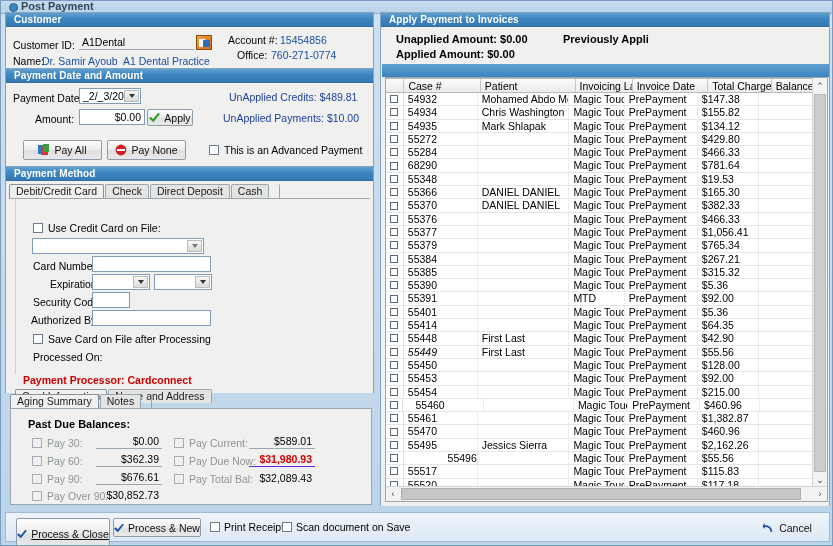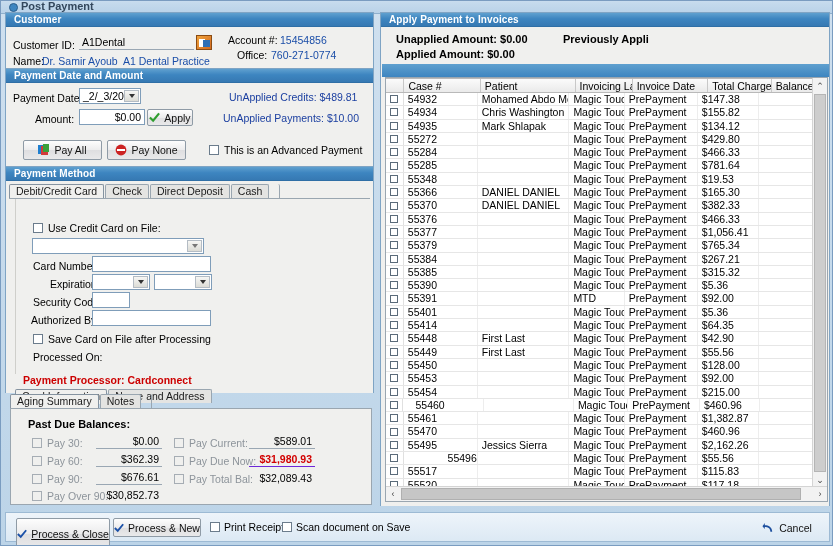--- a/index.html
+++ b/index.html
@@ -407,21 +407,21 @@
               <div class="gc" style="width: 103px;"></div>
               <div class="gc" style="width: 62px;">Magic Touch</div>
               <div class="gc" style="width: 82px;">PrePayment</div>
               <div class="gc" style="width: 69px;">$466.33</div>
               <div class="gc" style="width: 60px;"></div>
             </div>
             <div class="grow">
               <div class="gc chkcell" style="width: 20px;">
                 <span class="rowchk"></span>
               </div>
-              <div class="gc" style="width: 83px;">55285</div>
+              <div class="gc" style="width: 83px;">68290</div>
               <div class="gc" style="width: 103px;"></div>
               <div class="gc" style="width: 62px;">Magic Touch</div>
               <div class="gc" style="width: 82px;">PrePayment</div>
               <div class="gc" style="width: 69px;">$781.64</div>
               <div class="gc" style="width: 60px;"></div>
             </div>
             <div class="grow">
               <div class="gc chkcell" style="width: 20px;">
                 <span class="rowchk"></span>
               </div>
@@ -561,21 +561,21 @@
               <div class="gc" style="width: 103px;">First Last</div>
               <div class="gc" style="width: 62px;">Magic Touch</div>
               <div class="gc" style="width: 82px;">PrePayment</div>
               <div class="gc" style="width: 69px;">$42.90</div>
               <div class="gc" style="width: 60px;"></div>
             </div>
             <div class="grow">
               <div class="gc chkcell" style="width: 20px;">
                 <span class="rowchk"></span>
               </div>
-              <div class="gc" style="width: 83px;">55449</div>
+              <div class="gc" style="width: 83px; font-style: italic;">55449</div>
               <div class="gc" style="width: 103px;">First Last</div>
               <div class="gc" style="width: 62px;">Magic Touch</div>
               <div class="gc" style="width: 82px;">PrePayment</div>
               <div class="gc" style="width: 69px;">$55.56</div>
               <div class="gc" style="width: 60px;"></div>
             </div>
             <div class="grow">
               <div class="gc chkcell" style="width: 20px;">
                 <span class="rowchk"></span>
               </div>

